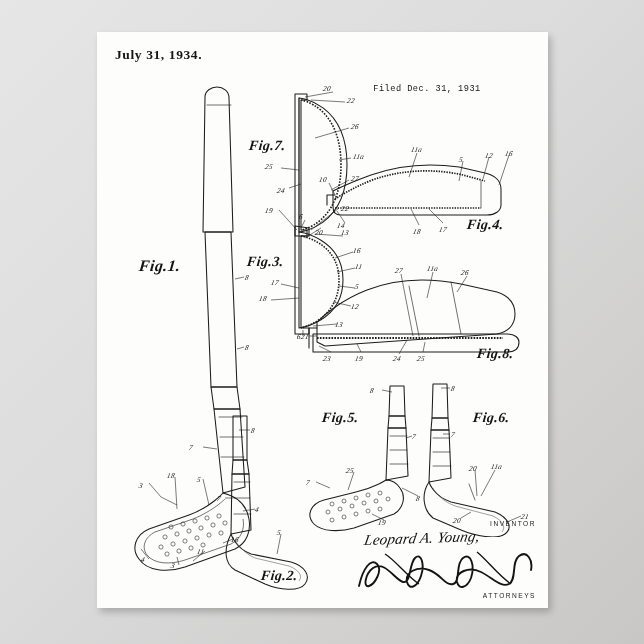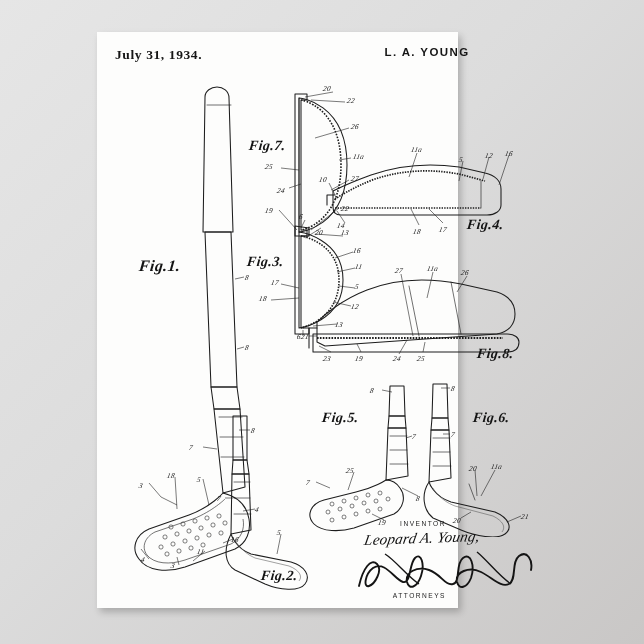--- a/index.html
+++ b/index.html
@@ -6,21 +6,21 @@
   body{
     width:644px;height:644px;overflow:hidden;
     background:#d9d9d9;
     font-family:"Liberation Serif", serif;
   }
   #stage{position:relative;width:644px;height:644px;
     background:linear-gradient(135deg,#e6e6e6 0%,#dcdcdc 45%,#c9c7c6 100%);}
 
   
   #poster{
-    position:absolute;left:97px;top:32px;width:361px;height:576px;
+    position:absolute;left:97px;top:32px;width:451px;height:576px;
     background:#fdfdfc;
     box-shadow:3px 4px 7px rgba(0,0,0,.22);
   }
   #sheet{position:absolute;inset:0;}
 
   
   .date{
     position:absolute;left:18px;top:15px;
     font-family:"Liberation Serif",serif;
     font-weight:bold;font-size:13.5px;color:#161616;
@@ -80,21 +80,21 @@
 </style>
 </head>
 <body style="background: rgb(217, 217, 217);">
 
 <div id="stage">
 
   <div id="poster">
     <div id="sheet">
 
       <div class="date">July 31, 1934.</div>
-      <div class="hdr hdr-name">L. A. YOUNG</div>
+      <div class="hdr hdr-filed">Filed Dec. 31, 1931</div>
 
       <div style="position:absolute;left:158px;top:48px;width:120px;height:180px;">
         <svg width="120" height="180" viewBox="0 0 120 180">
           <defs>
             <pattern id="h45" width="5" height="5" patternTransform="rotate(45)" patternUnits="userSpaceOnUse">
               <line x1="0" y1="0" x2="0" y2="5" stroke="#3a3a3a" stroke-width=".55"></line>
             </pattern>
             <pattern id="h45b" width="4" height="4" patternTransform="rotate(45)" patternUnits="userSpaceOnUse">
               <line x1="0" y1="0" x2="0" y2="4" stroke="#3a3a3a" stroke-width=".5"></line>
             </pattern>

